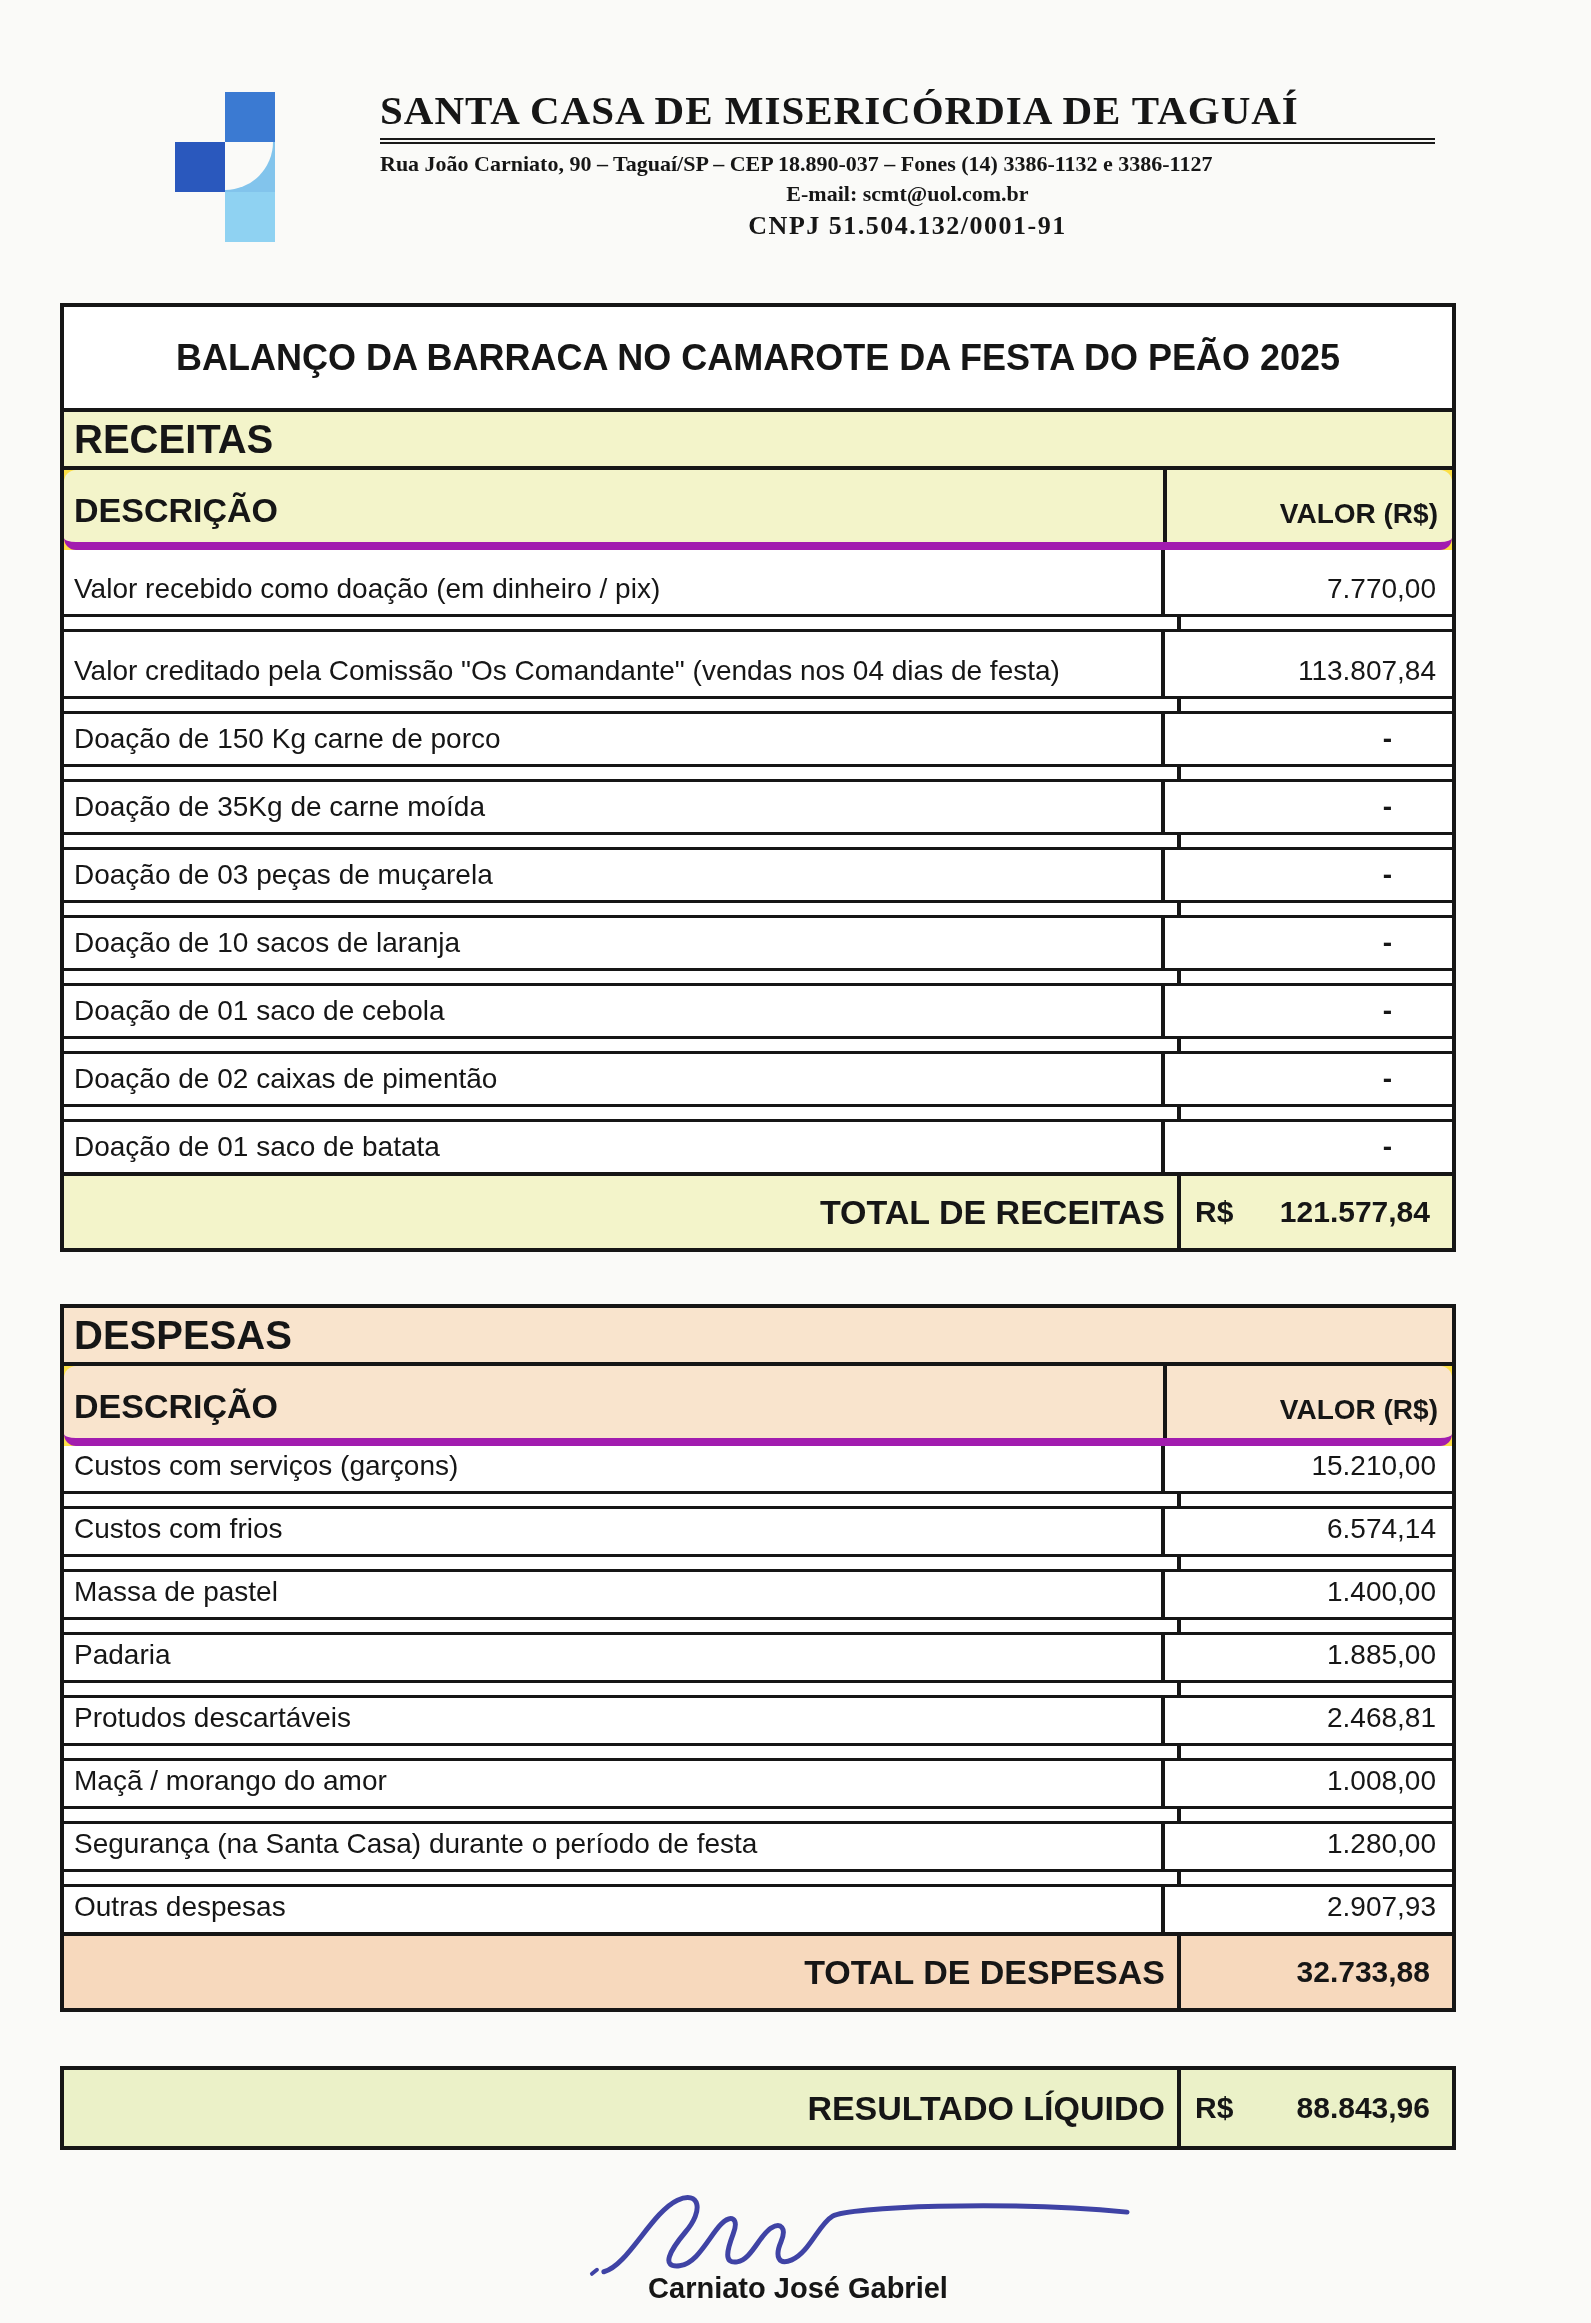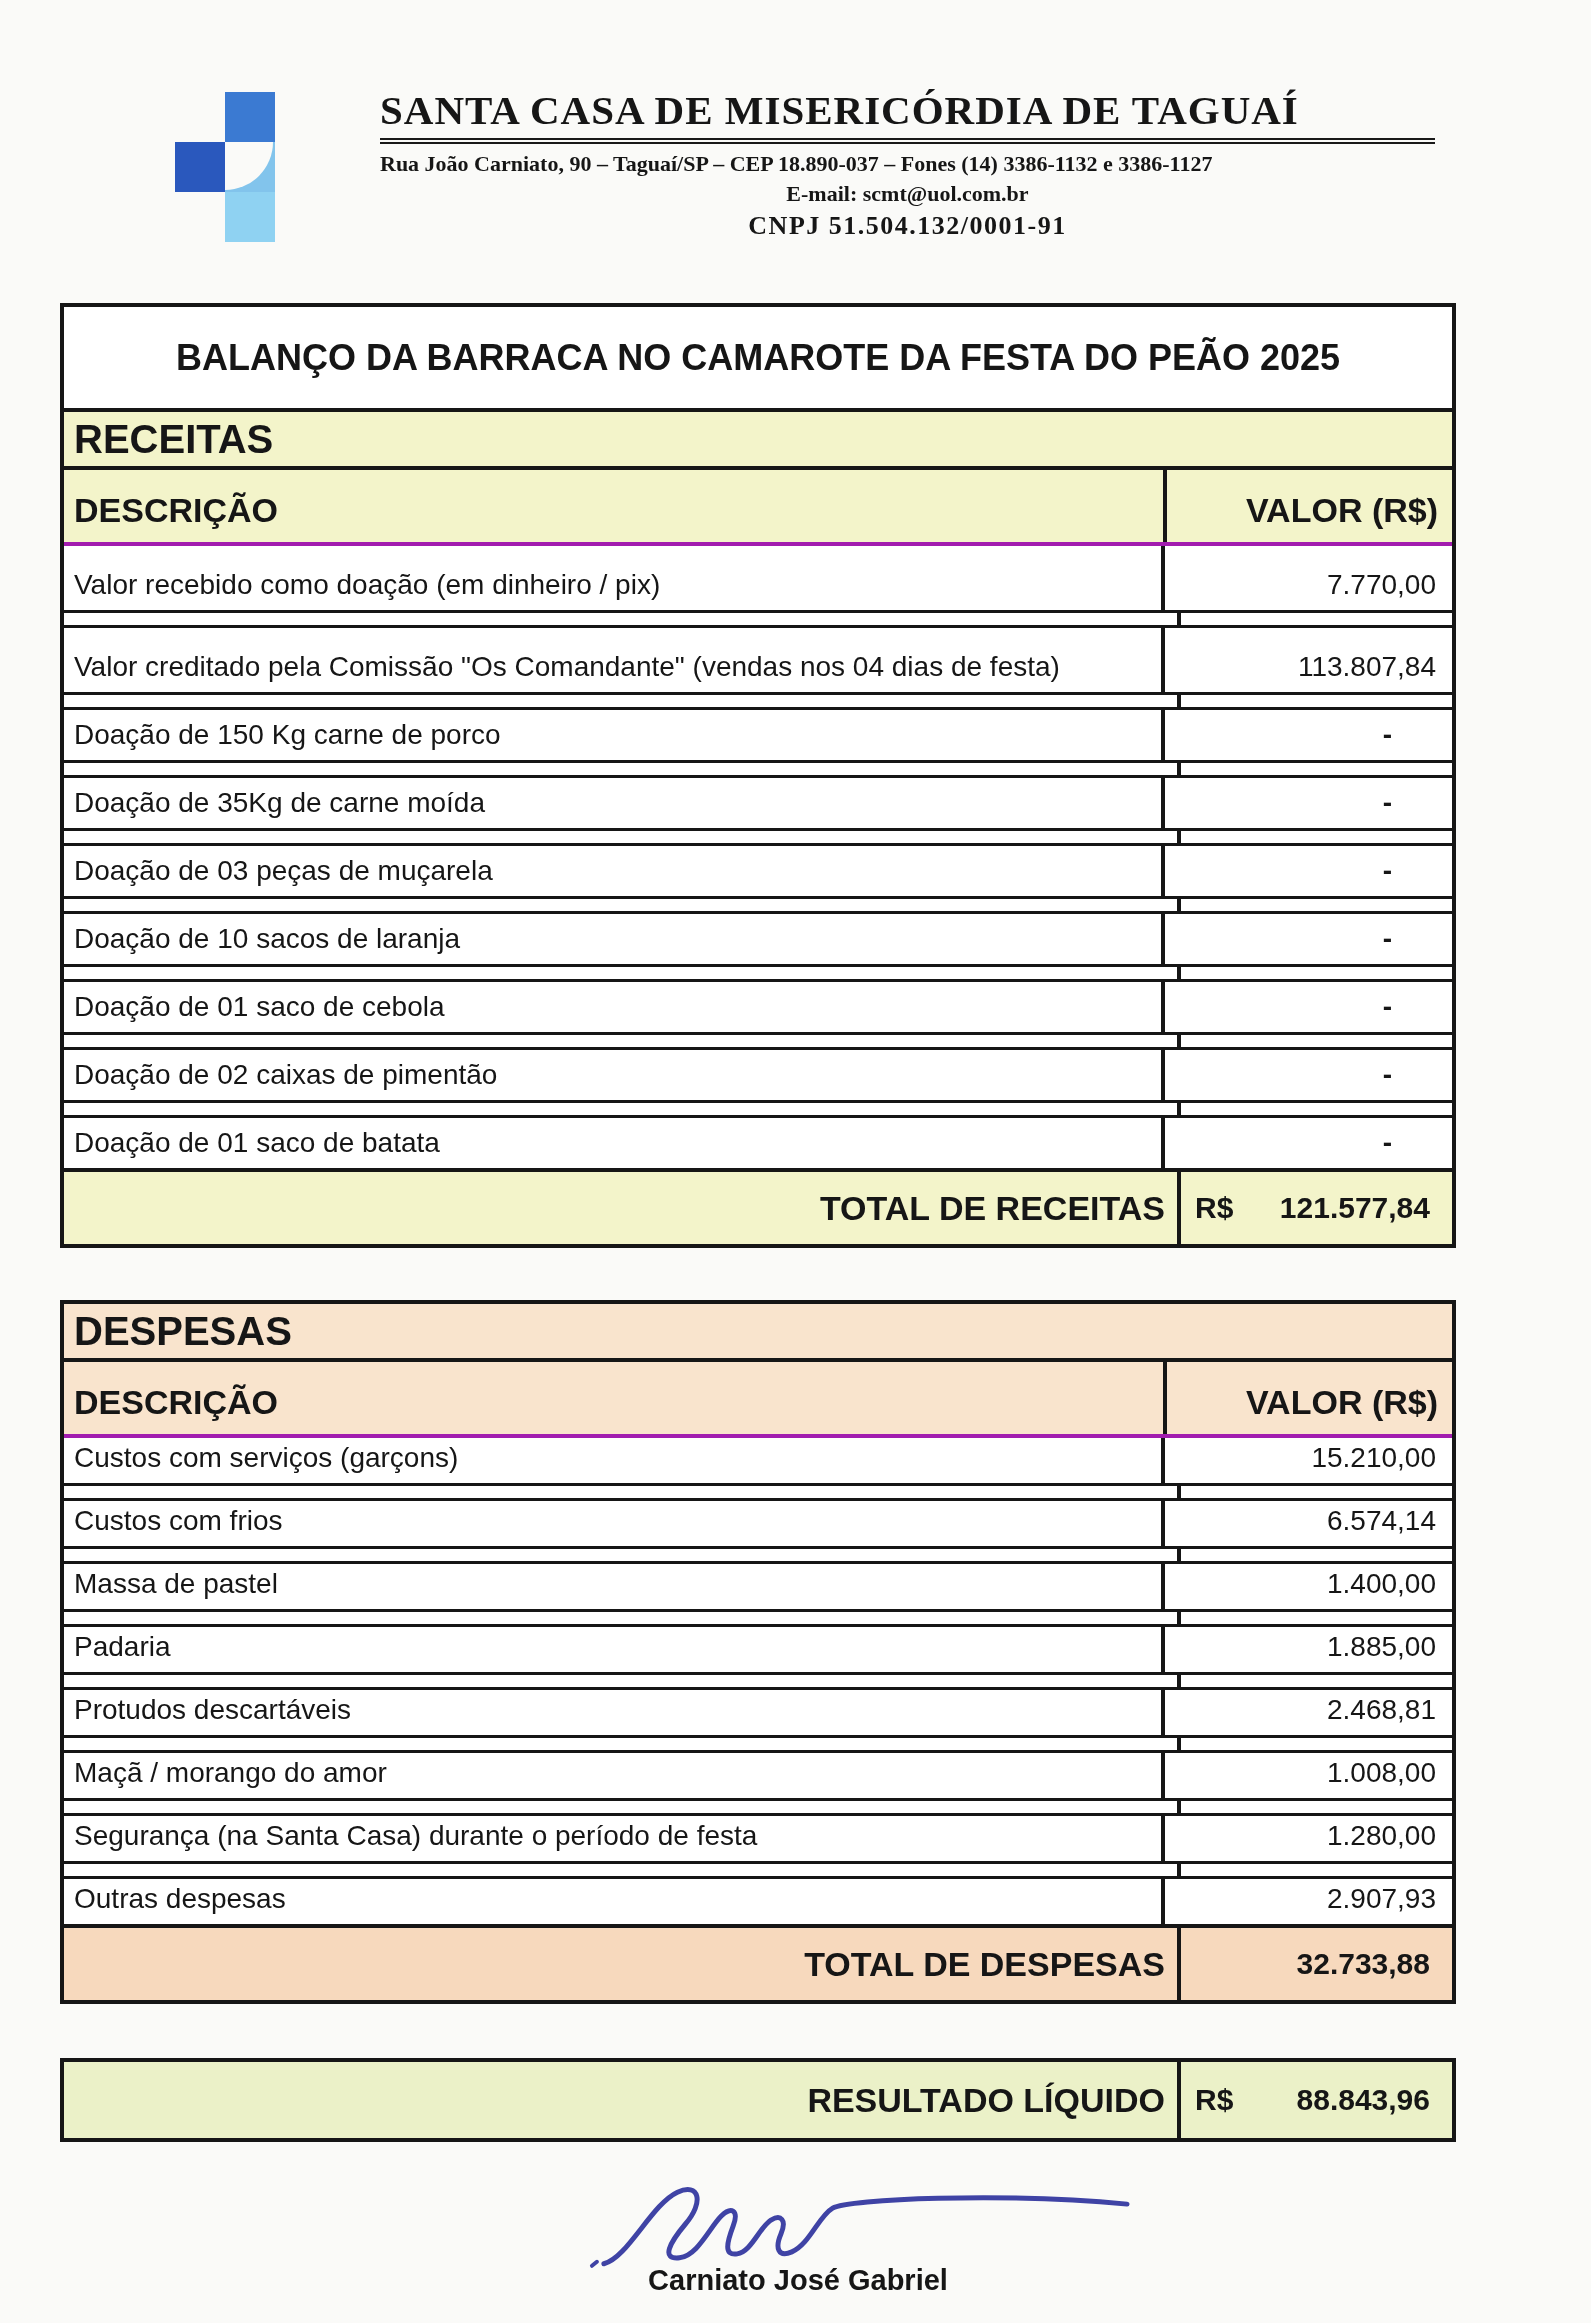--- a/index.html
+++ b/index.html
@@ -28,24 +28,24 @@
   .despesas-tbl{margin-top:52px;}
   .resultado-tbl{margin-top:54px;}
   .doc-title{height:101px;display:flex;align-items:center;justify-content:center;
     font-size:36px;font-weight:bold;border-bottom:4px solid #161616;background:#fff;}
   .section-row{height:54px;display:flex;align-items:center;padding-left:10px;
     font-size:40px;font-weight:bold;border-bottom:4px solid #161616;}
   .ylw{background:#f3f4ca;}
   .pch{background:#f9e4cd;}
   .pch-deep{background:#f7d9bd;}
   .grn{background:#ebf1c8;}
-  .col-row{display:flex;height:72px;border-bottom:4px solid #a21caf;}
+  .col-row{display:flex;height:72px;border-bottom:8px solid #a21caf;border-radius:12px;}
   .col-desc{flex:1;display:flex;align-items:flex-end;padding:0 0 12px 10px;font-size:34px;font-weight:bold;}
   .col-val{width:271px;border-left:4px solid #161616;display:flex;align-items:flex-end;justify-content:flex-end;
-    padding:12px 14px 12px 0;font-size:34px;font-weight:bold;box-sizing:content-box;}
+    padding:12px 14px 12px 0;font-size:28px;font-weight:bold;box-sizing:content-box;}
   .rows{background:#fff;}
   .data-row{display:flex;min-height:50px;}
   .receitas-rows > .data-row:nth-child(1),
   .receitas-rows > .data-row:nth-child(3){min-height:64px;}
   .despesas-rows > .data-row{min-height:45px;}
   .data-row .desc{flex:1;display:flex;align-items:flex-end;padding:0 2px 9px 10px;font-size:28px;}
   .data-row .val{width:271px;border-left:4px solid #161616;display:flex;align-items:flex-end;justify-content:flex-end;
     padding:0 16px 9px 0;font-size:28px;}
   .val-text.dash{margin-right:44px;font-weight:bold;}
   .sep{height:12px;border-top:3px solid #161616;border-bottom:3px solid #161616;position:relative;background:#fff;}

